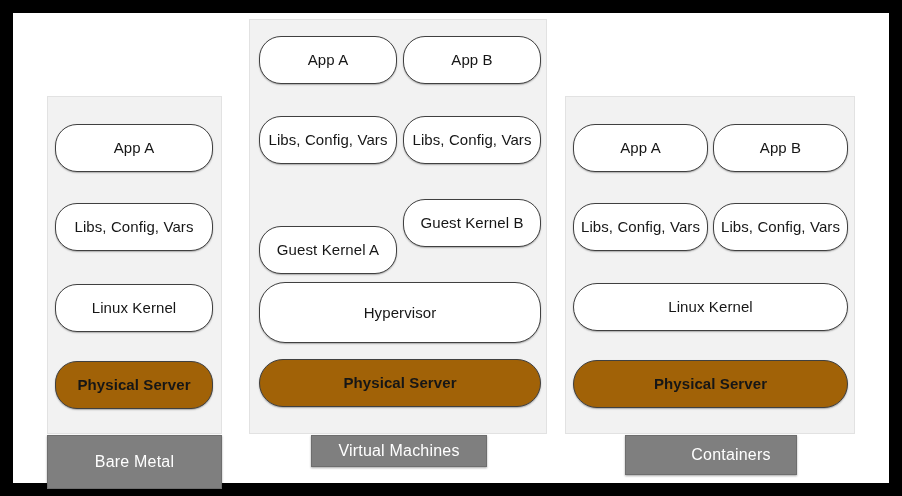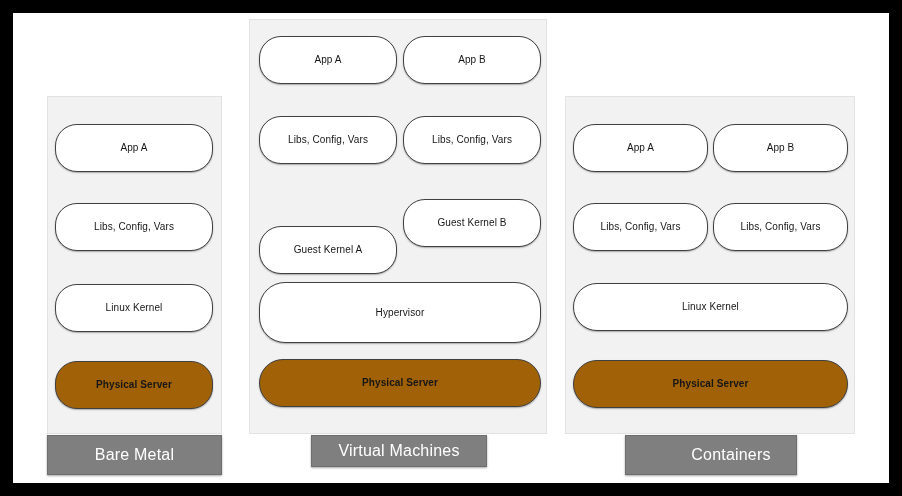--- a/index.html
+++ b/index.html
@@ -49,21 +49,21 @@
     position: absolute;
     box-sizing: border-box;
     background: #ffffff;
     border: 1.4px solid #404040;
     border-radius: 22px;
     display: flex;
     align-items: center;
     justify-content: center;
     text-align: center;
     color: #161616;
-    font-size: 10px;
+    font-size: 15px;
     line-height: 1.15;
     letter-spacing: 0.1px;
     box-shadow: 0 1px 1.5px rgba(0,0,0,0.30);
   }
   .node.server {
     background: #a16207;
     font-weight: bold;
   }
   .node.wide-radius { border-radius: 26px; }
 
@@ -74,21 +74,21 @@
     background: #7f7f7f;
     border: 1px solid #6e6e6e;
     display: flex;
     align-items: center;
     justify-content: center;
     color: #ffffff;
     font-size: 16px;
     letter-spacing: 0.2px;
     box-shadow: 0 1px 2px rgba(0,0,0,0.35);
   }
-  #label-bare-metal { left: 34px;  top: 422px; width: 175px; height: 40px; }
+  #label-bare-metal { left: 34px;  top: 422px; width: 175px; height: 54px; }
   #label-virtual    { left: 298px; top: 422px; width: 176px; height: 32px; }
   #label-containers { left: 612px; top: 422px; width: 172px; height: 40px; padding-left: 40px; }
 </style>
 </head>
 <body>
 
 <div id="figure-frame">
   <div id="figure-canvas">
 
     <div class="stack-panel" id="panel-bare-metal"></div>

